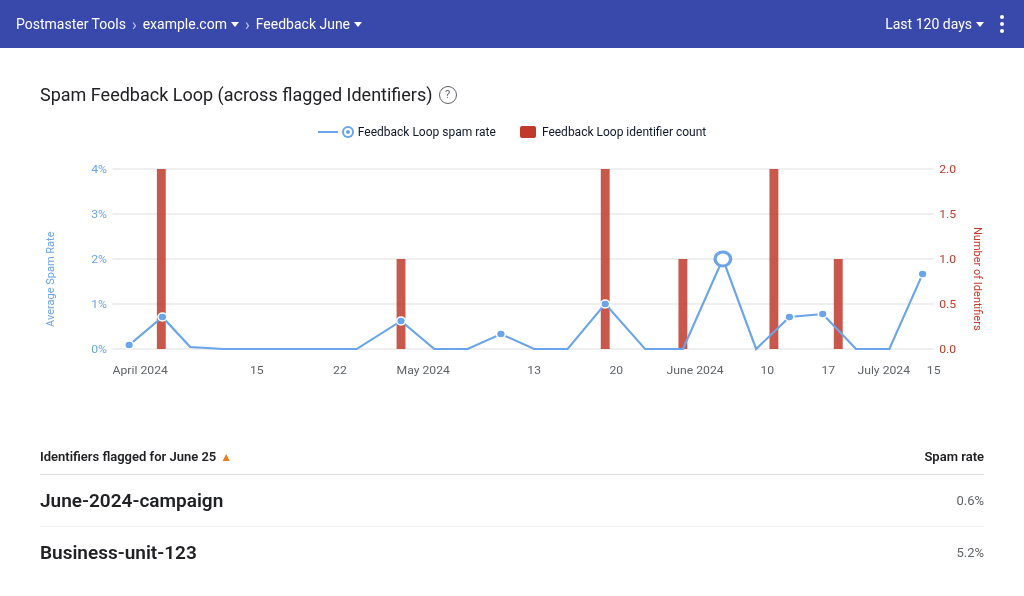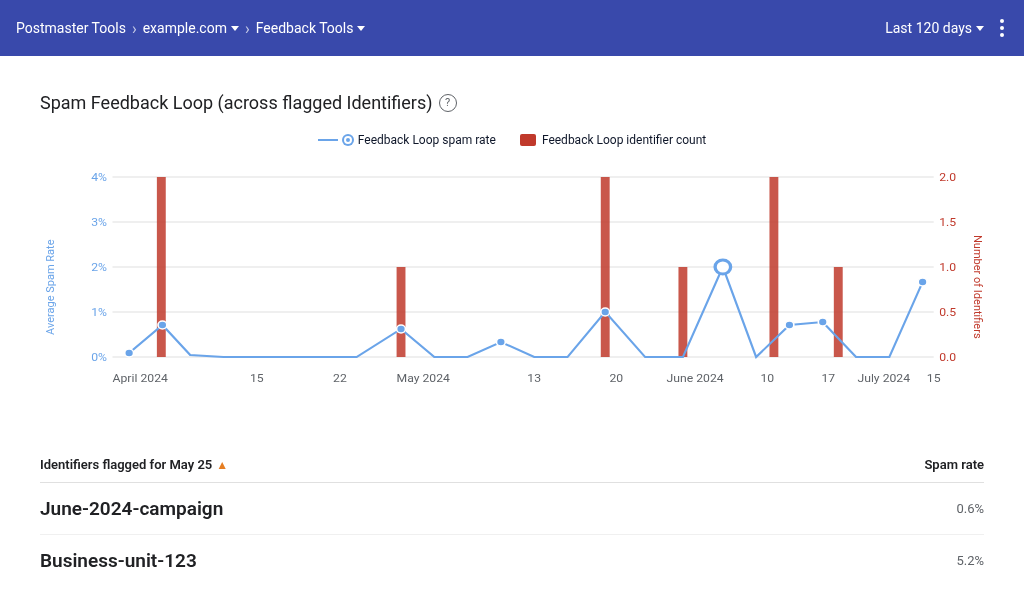--- a/index.html
+++ b/index.html
@@ -6,21 +6,21 @@
     body { font-family: 'Google Sans', Roboto, Arial, sans-serif; background: #fff; color: #202124; font-size: 14px; }
 
     
     .header {
       background: #3949ab;
       color: #fff;
       display: flex;
       align-items: center;
       justify-content: space-between;
       padding: 0 16px;
-      height: 56px;
+      height: 48px;
     }
     .header-left {
       display: flex;
       align-items: center;
       gap: 6px;
       font-size: 14px;
     }
     .header-separator {
       color: rgba(255,255,255,0.7);
       font-size: 16px;
@@ -214,21 +214,21 @@
 <header class="header">
   <div class="header-left">
     <a class="header-link">Postmaster Tools</a>
     <span class="header-separator">›</span>
     <span class="header-dropdown">
       <span>example.com</span>
       <span class="chevron-down"></span>
     </span>
     <span class="header-separator">›</span>
     <span class="header-dropdown">
-      <span>Feedback Tools</span>
+      <span>Feedback June</span>
       <span class="chevron-down"></span>
     </span>
   </div>
   <div class="header-right">
     <span class="header-dropdown">
       <span>Last 120 days</span>
       <span class="chevron-down"></span>
     </span>
     <div class="dots-menu">
       <span></span>
@@ -345,21 +345,21 @@
         <text x="790" y="225" text-anchor="middle" font-size="11" fill="#5f6368">15</text>
       </svg>
 
       <span class="y-axis-right-label">Number of Identifiers</span>
     </div>
   </div>
 
   <div class="table-section">
     <div class="table-header-row">
       <div class="table-header-col">
-        <span>Identifiers flagged for May 25</span>
+        <span>Identifiers flagged for June 25</span>
         <span class="sort-arrow">▲</span>
       </div>
       <div class="table-header-col">
         <span>Spam rate</span>
       </div>
     </div>
     <div class="table-row">
       <div class="identifier-name">June-2024-campaign</div>
       <div class="spam-rate-val">0.6%</div>
     </div>

